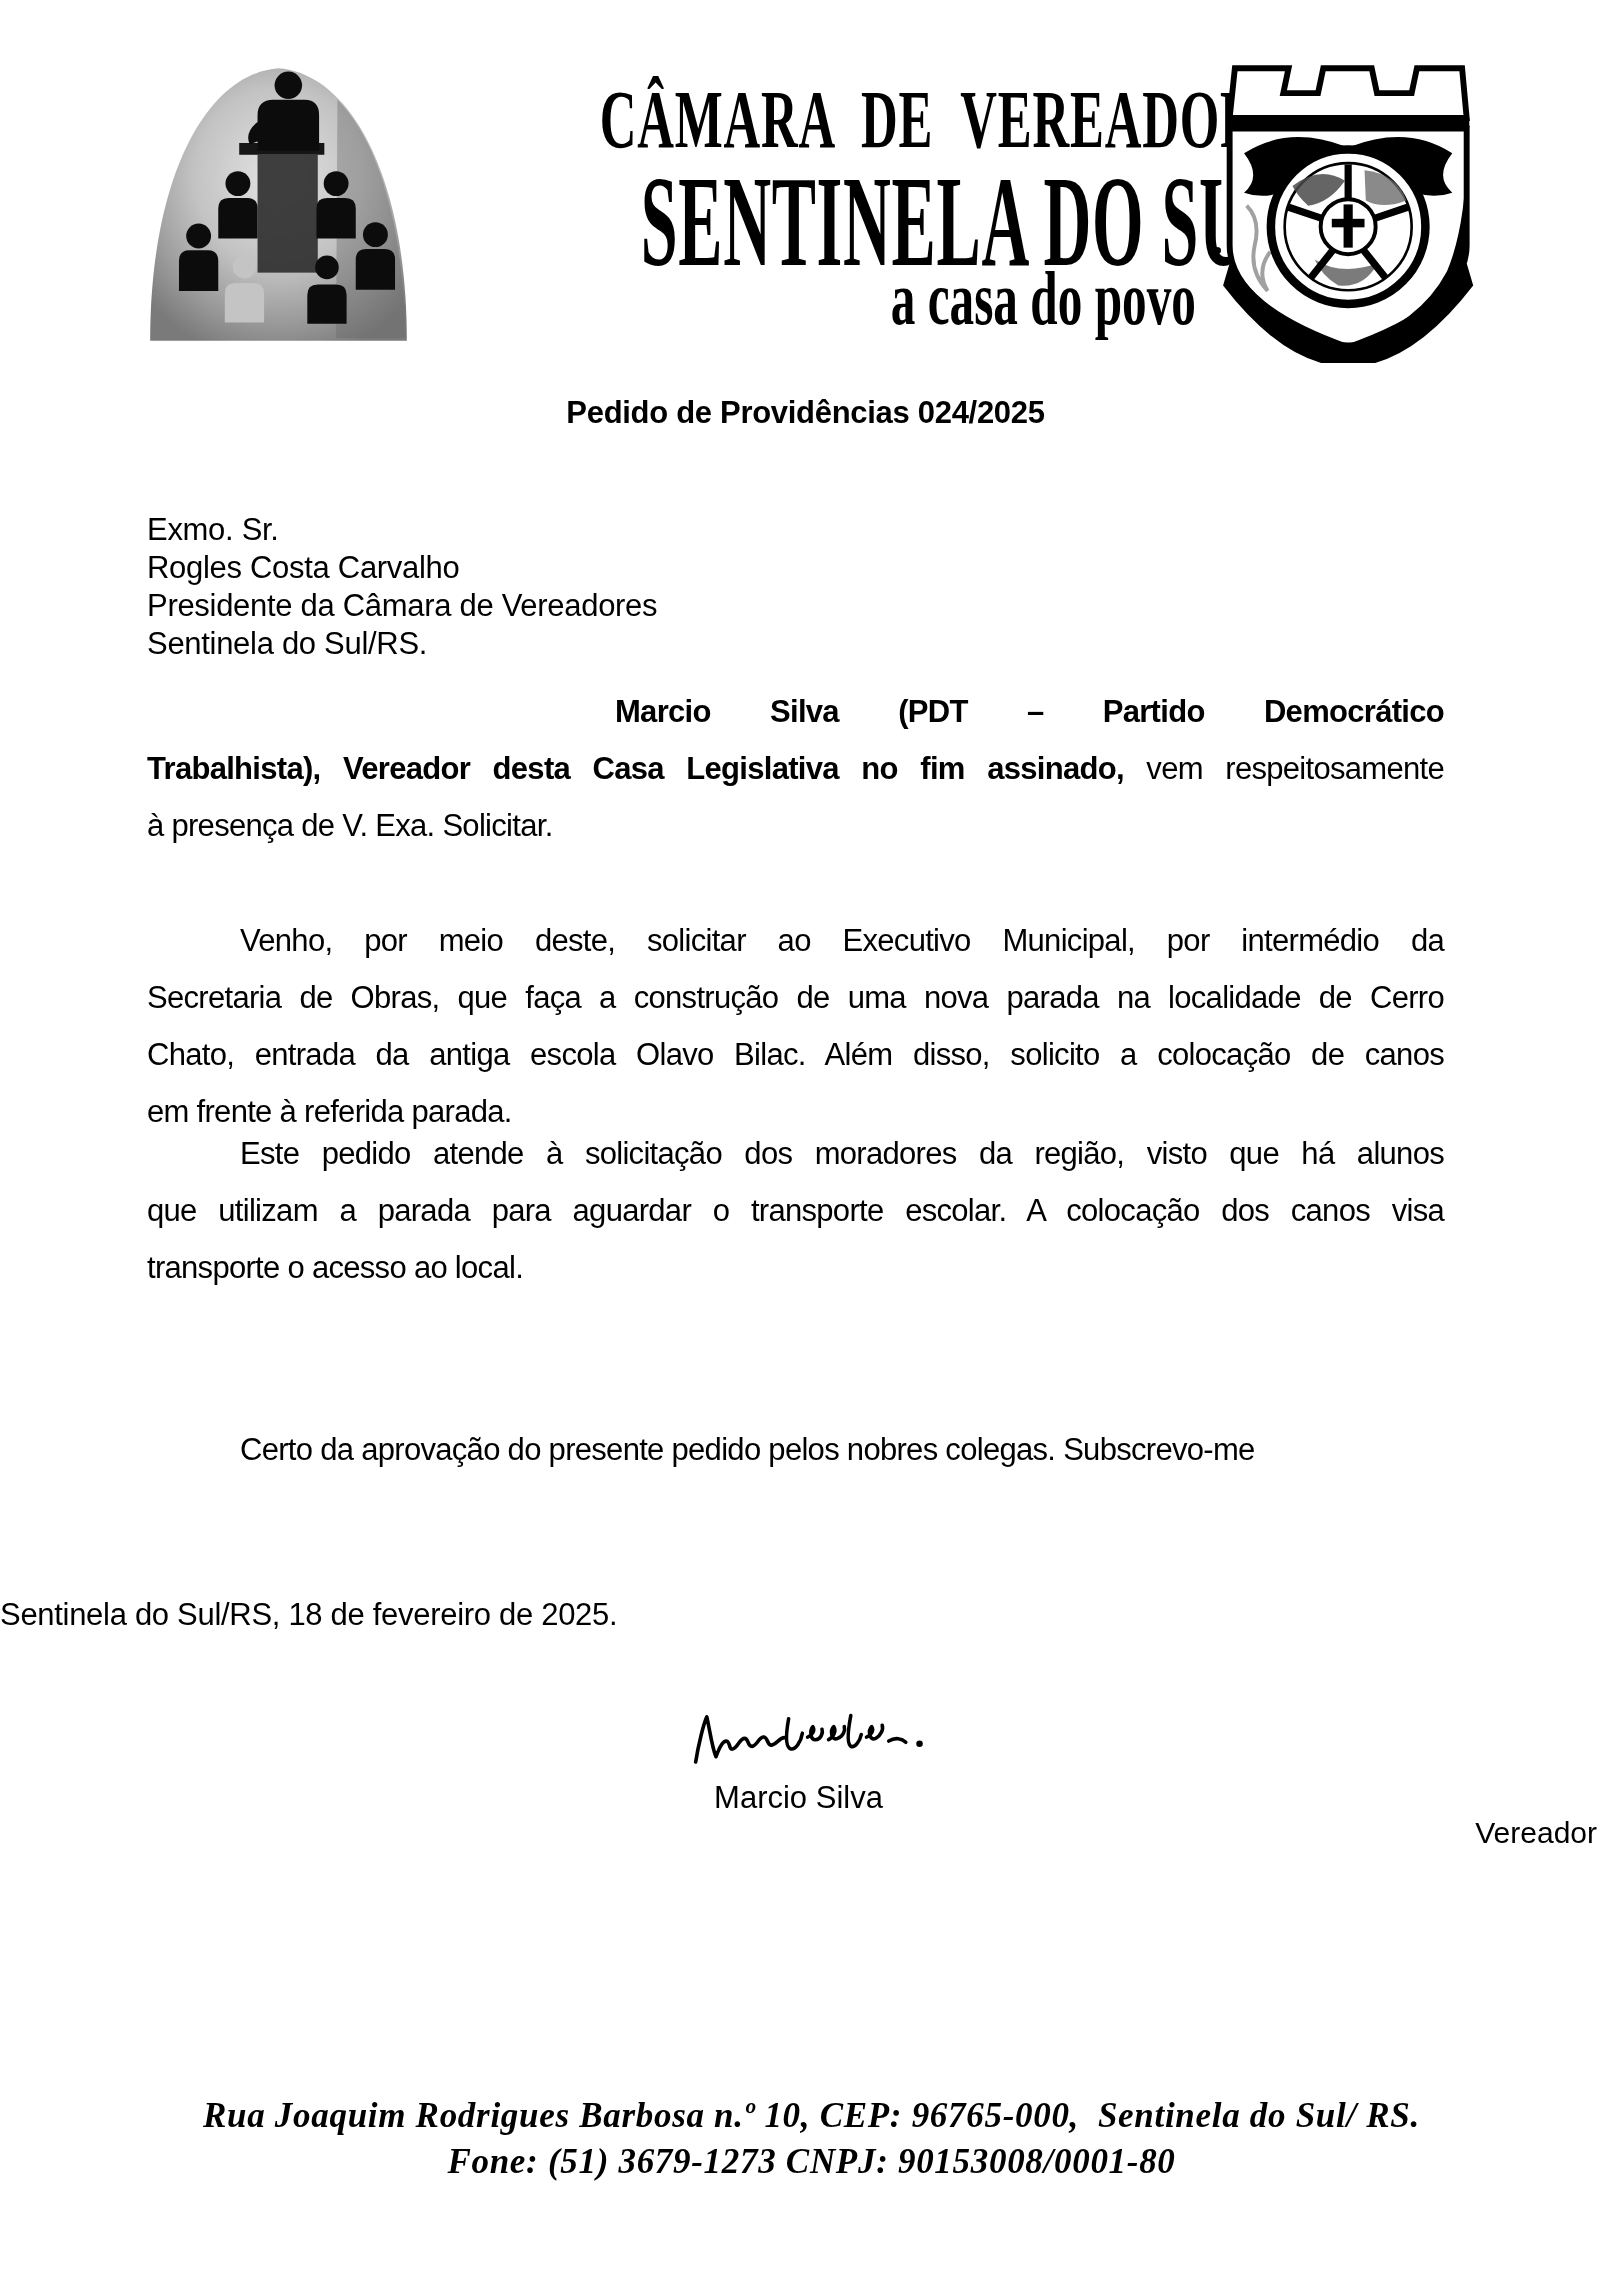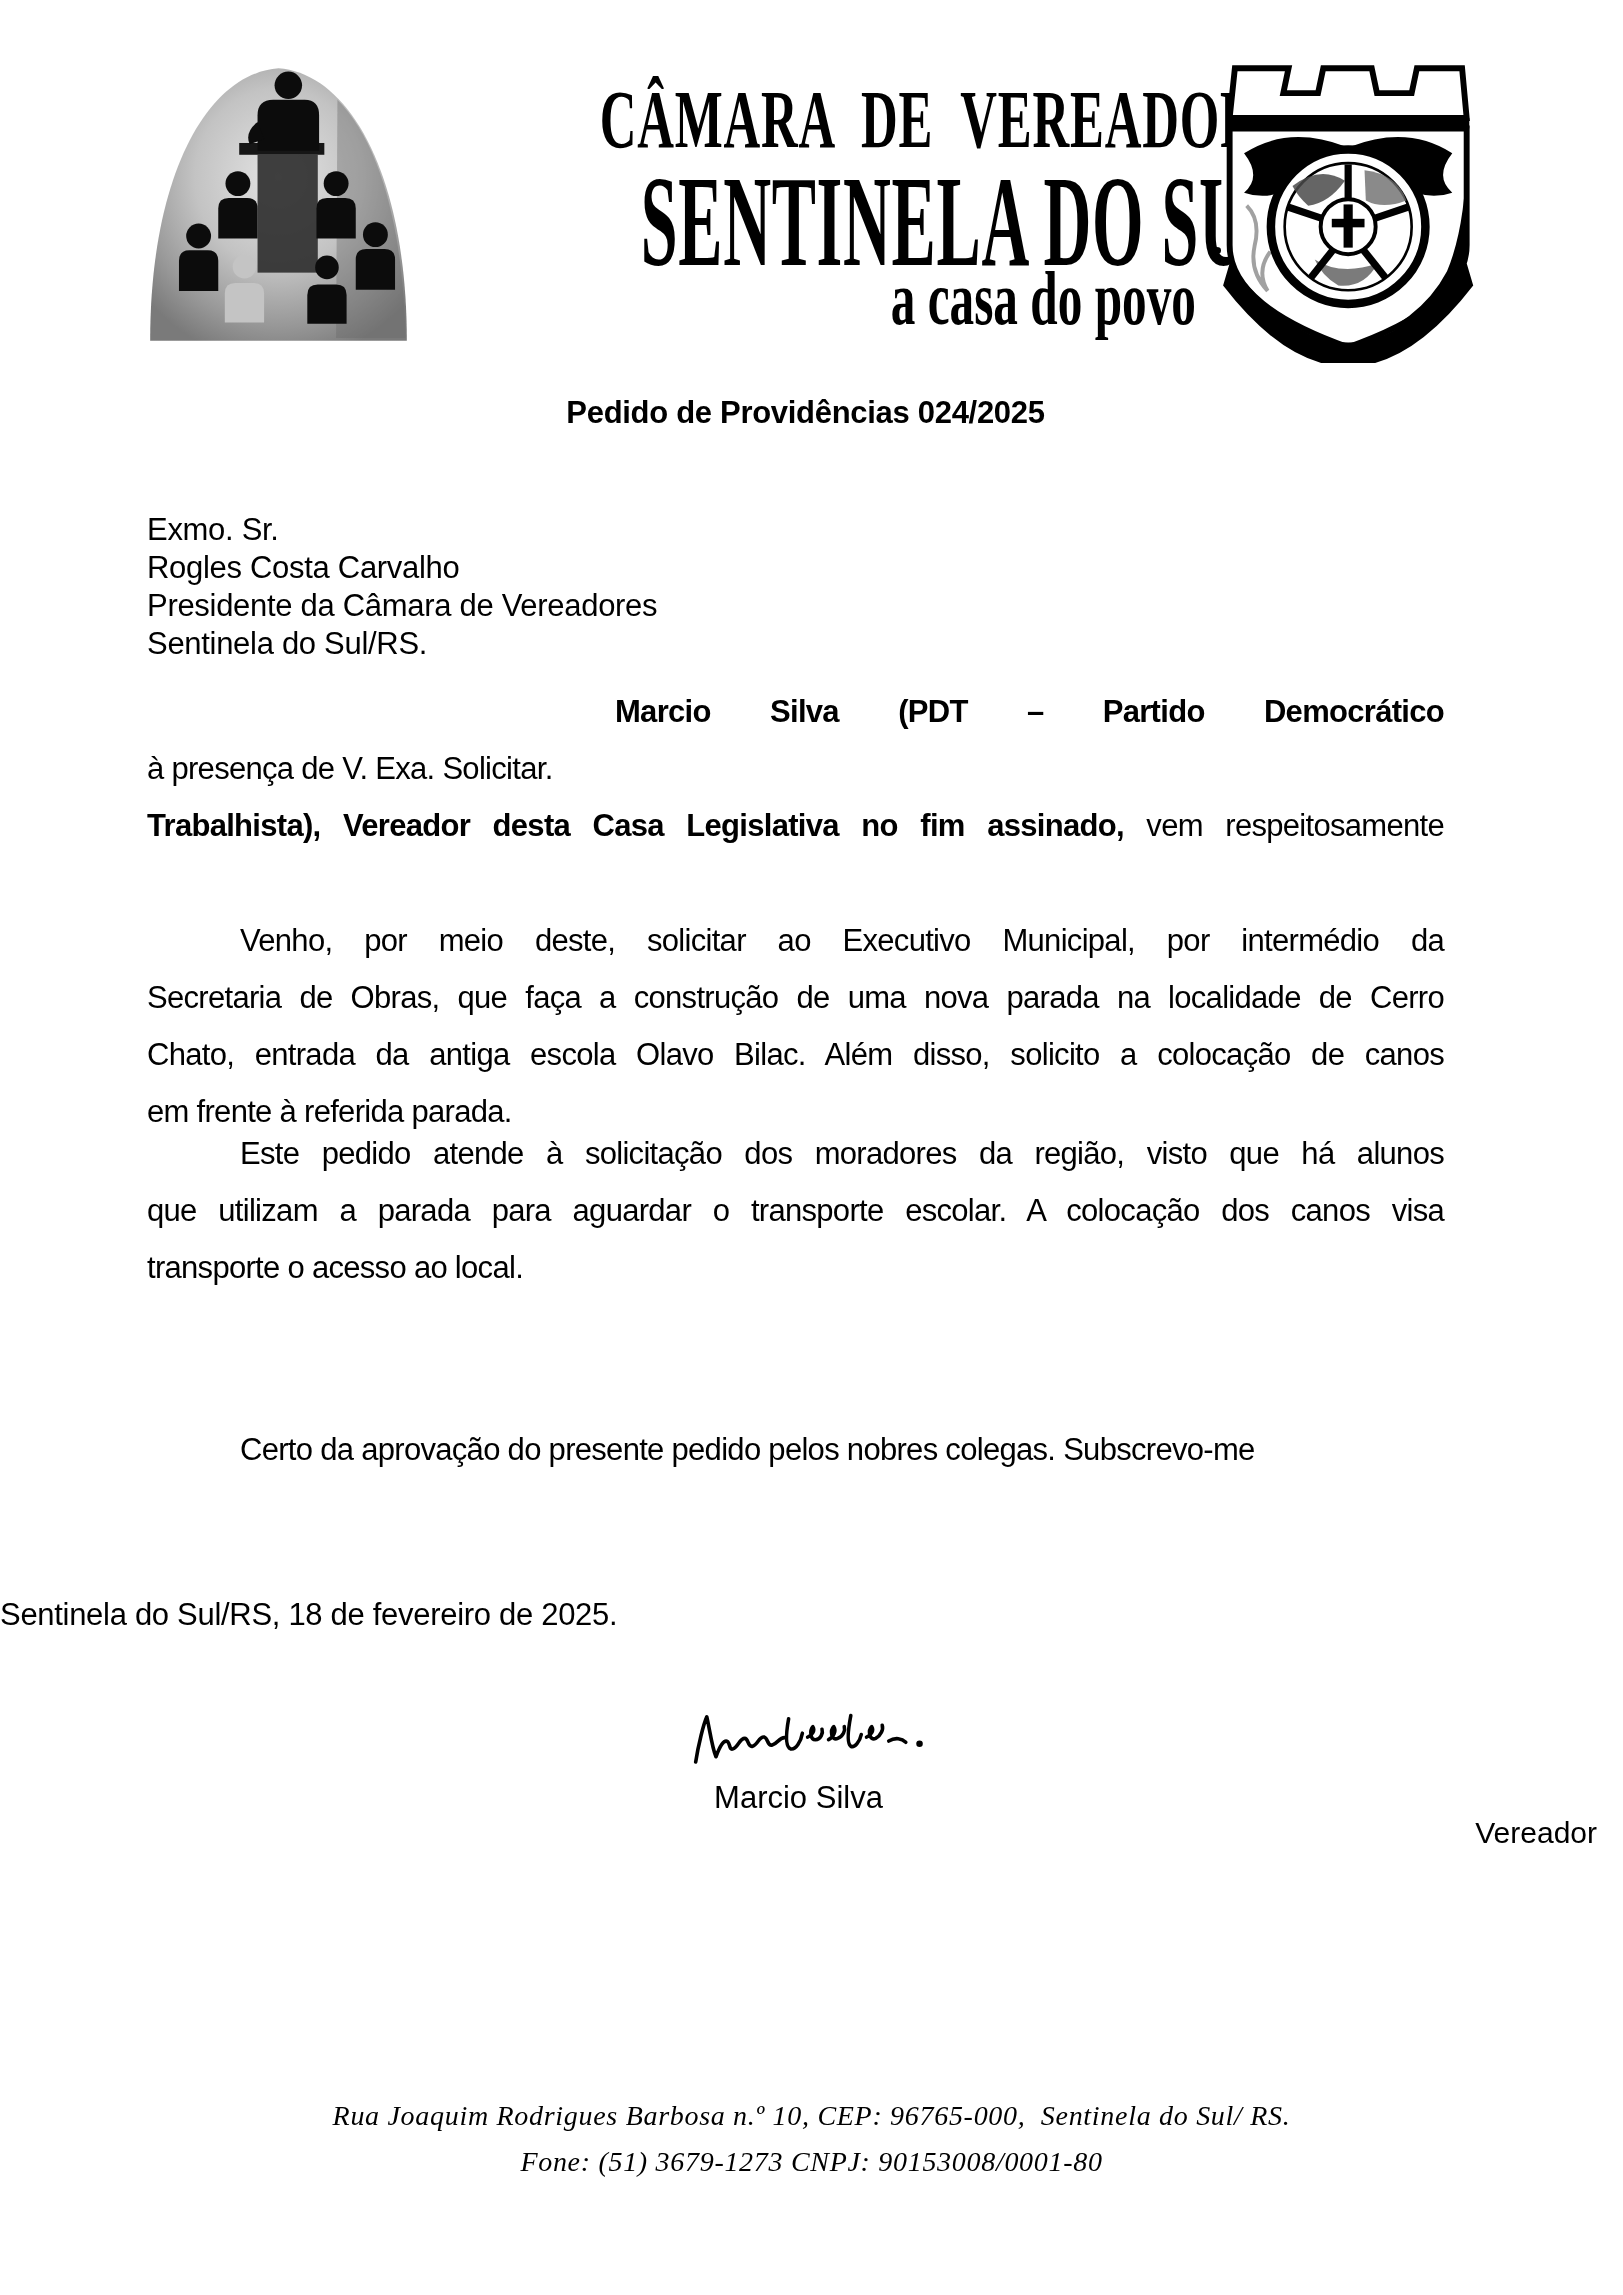--- a/index.html
+++ b/index.html
@@ -52,22 +52,22 @@
   .signature{position:absolute;left:689px;top:1707px;}
   .signer-name{
     position:absolute;left:0;top:1780px;width:1597px;text-align:center;
     font-weight:400;font-size:31px;
   }
   .signer-role{
     position:absolute;left:0;top:1816px;width:1597px;text-align:right;font-size:30px;
   }
   .footer{
     position:absolute;left:0;top:2093px;width:1623px;text-align:center;
-    font-family:"Liberation Serif",serif;font-style:italic;font-weight:400;
-    font-size:28px;line-height:46px;letter-spacing:0.7px;
+    font-family:"Liberation Serif",serif;font-style:italic;font-weight:700;
+    font-size:35px;line-height:46px;letter-spacing:0.7px;
   }
   .speck{position:absolute;left:1212px;top:247px;width:8.5px;height:6.5px;background:#000;border-radius:50%;}
 </style>
 </head>
 <body>
 
 <div class="page">
 
   <svg class="logo-left" viewBox="0 0 420 450" width="275" height="295" aria-hidden="true">
     <defs>
@@ -139,22 +139,22 @@
 
   <div class="recipient">
     <div>Exmo. Sr.</div>
     <div>Rogles Costa Carvalho</div>
     <div>Presidente da Câmara de Vereadores</div>
     <div>Sentinela do Sul/RS.</div>
   </div>
 
   <div class="para p1">
     <div class="bline bold indent-big">Marcio Silva (PDT – Partido Democrático</div>
+    <div class="bline"><span class="bold">Trabalhista), Vereador desta Casa Legislativa no fim assinado,</span> <span>vem respeitosamente</span></div>
     <div class="bline last">à presença de V. Exa. Solicitar.</div>
-    <div class="bline"><span class="bold">Trabalhista), Vereador desta Casa Legislativa no fim assinado,</span> <span>vem respeitosamente</span></div>
   </div>
 
   <div class="para p2">
     <div class="bline indent-sm">Venho, por meio deste, solicitar ao Executivo Municipal, por intermédio da</div>
     <div class="bline">Secretaria de Obras, que faça a construção de uma nova parada na localidade de Cerro</div>
     <div class="bline">Chato, entrada da antiga escola Olavo Bilac. Além disso, solicito a colocação de canos</div>
     <div class="bline last">em frente à referida parada.</div>
   </div>
 
   <div class="para p3">

